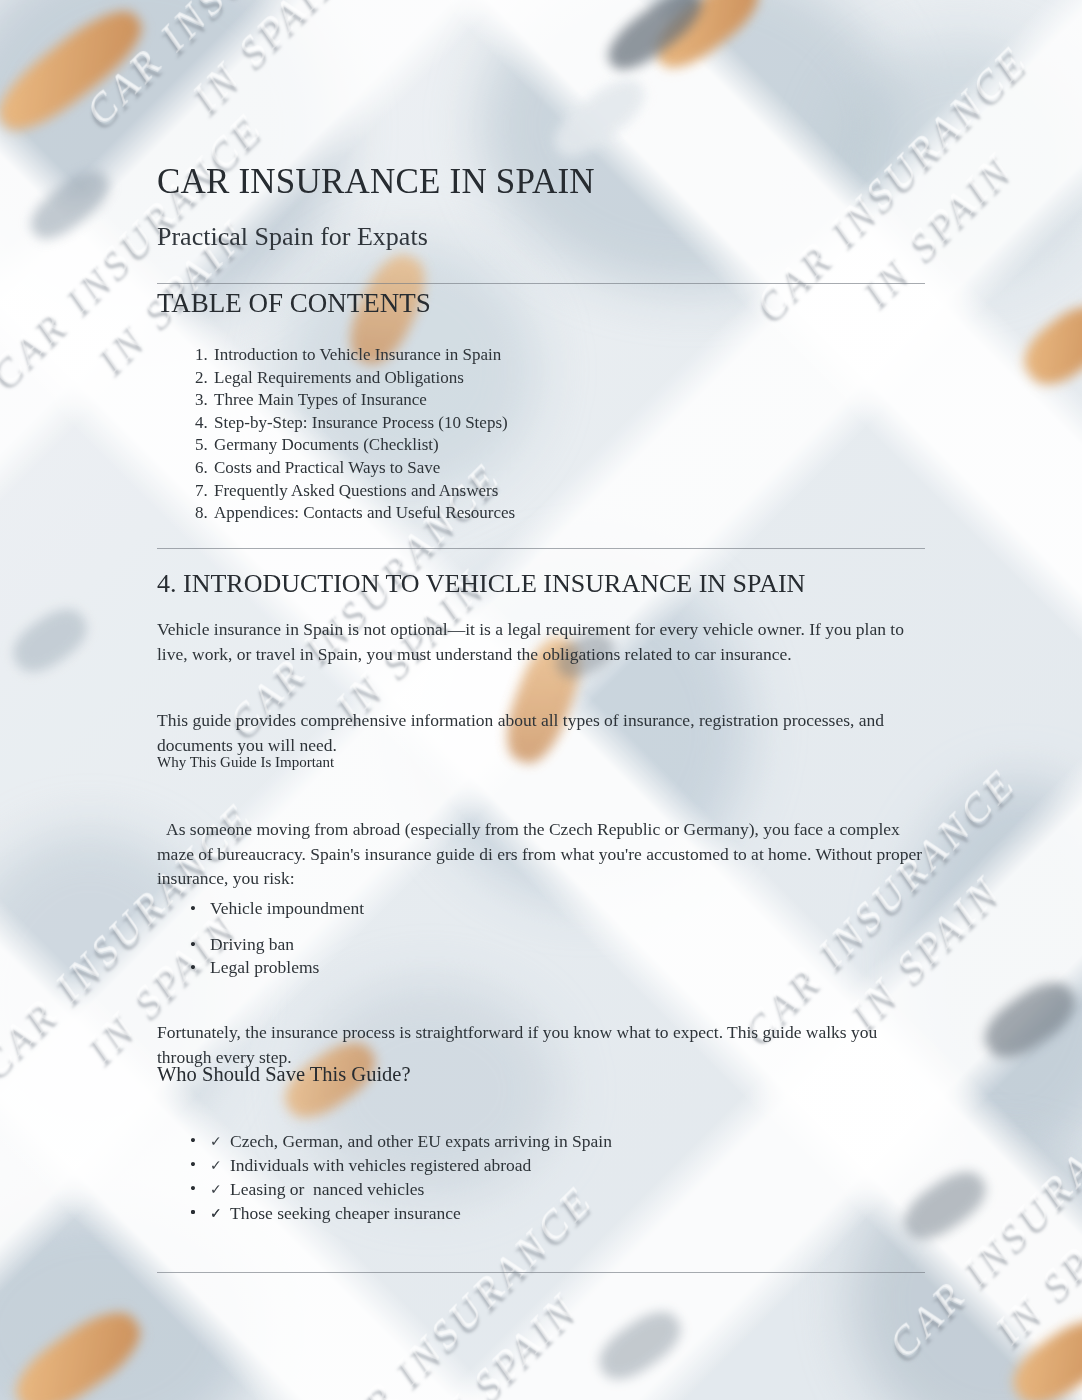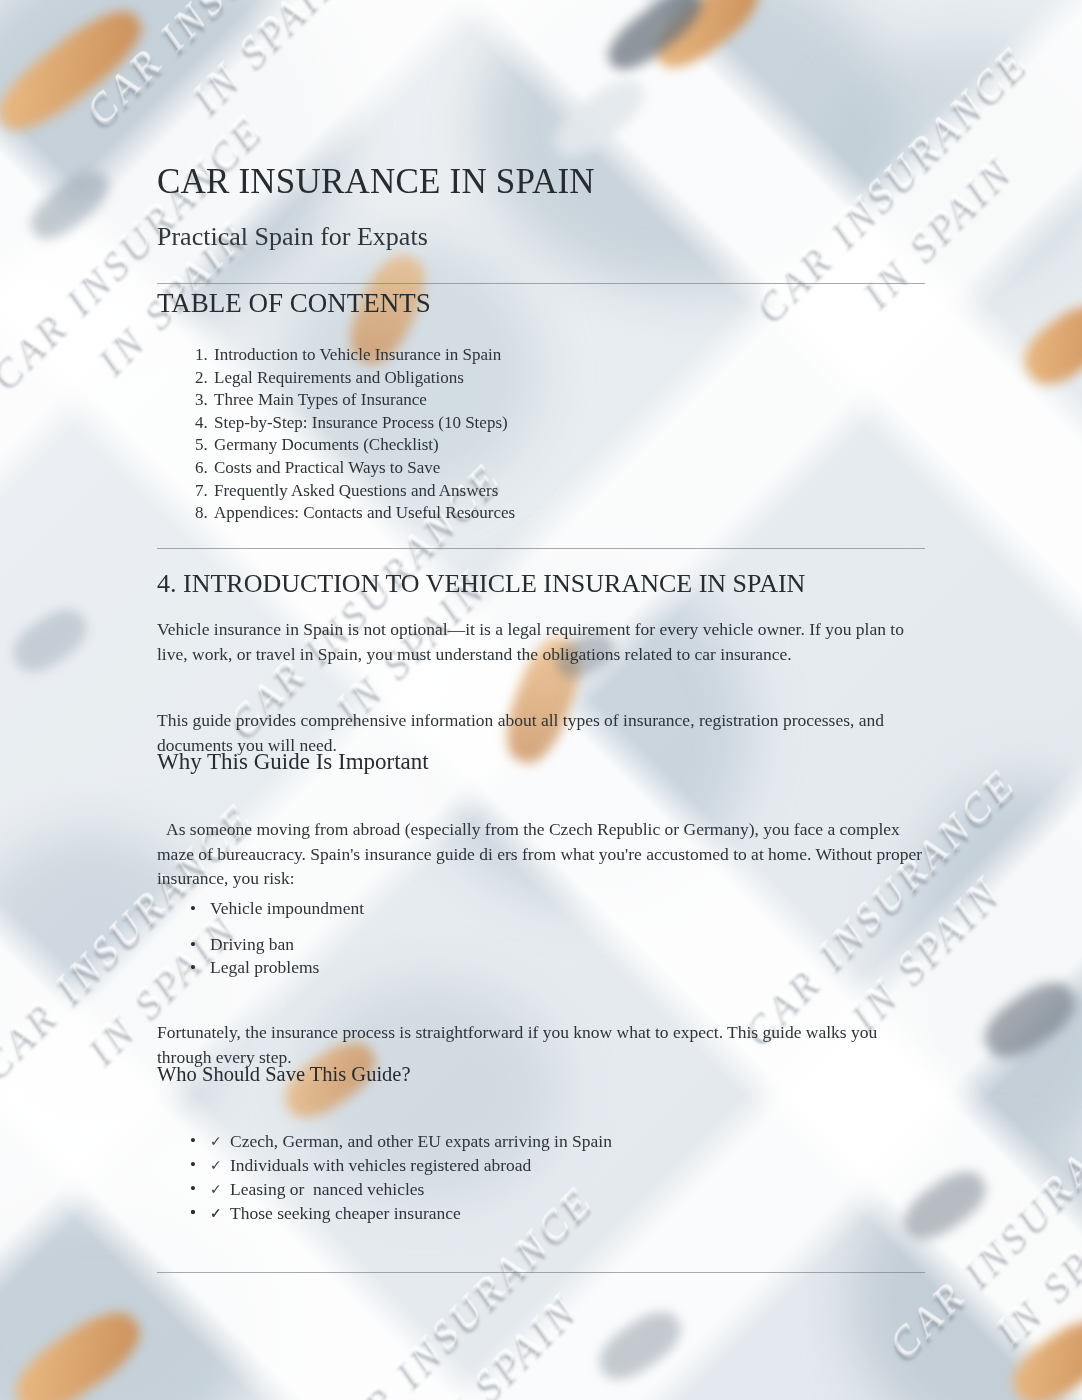--- a/index.html
+++ b/index.html
@@ -39,21 +39,21 @@
   .subtitle{top:221px;font-size:26px;line-height:32px;color:#30363c;}
   .rule{width:768px;height:0;border-top:1px solid rgba(120,126,134,.65);}
   .rule1{top:283px;} .rule2{top:548px;} .rule3{top:1272px;}
   .toc-h{top:287px;font-size:27px;line-height:33px;}
   .toc{top:344px;width:740px;padding:0 0 0 55px;list-style:decimal;
        font-size:17px;line-height:22.6px;}
   .toc li{padding-left:2px;}
   .sec-h{top:568px;font-size:26px;line-height:32px;}
   p{width:768px;font-size:17.5px;line-height:24.6px;}
   .p1{top:617px;} .p2{top:708px;}
-  .h3a{top:749px;font-size:23px;line-height:26px;}
+  .h3a{top:749px;font-size:15px;line-height:26px;}
   .whyp{top:817px;text-indent:9px;}
   .h3b{top:1061px;font-size:20.5px;line-height:26px;}
   .fort{top:1020px;}
   ul{list-style:none;padding:0;width:740px;}
   .risks{top:897px;font-size:17.5px;}
   .risks li{position:relative;padding-left:53px;line-height:23.5px;}
   .risks li:first-child{margin-bottom:12px;}
   .check-list{top:1129px;font-size:17.5px;}
   .check-list li{position:relative;padding-left:73px;line-height:24px;}
   .risks li::before,.check-list li::before{content:"•";position:absolute;left:33px;top:0;

